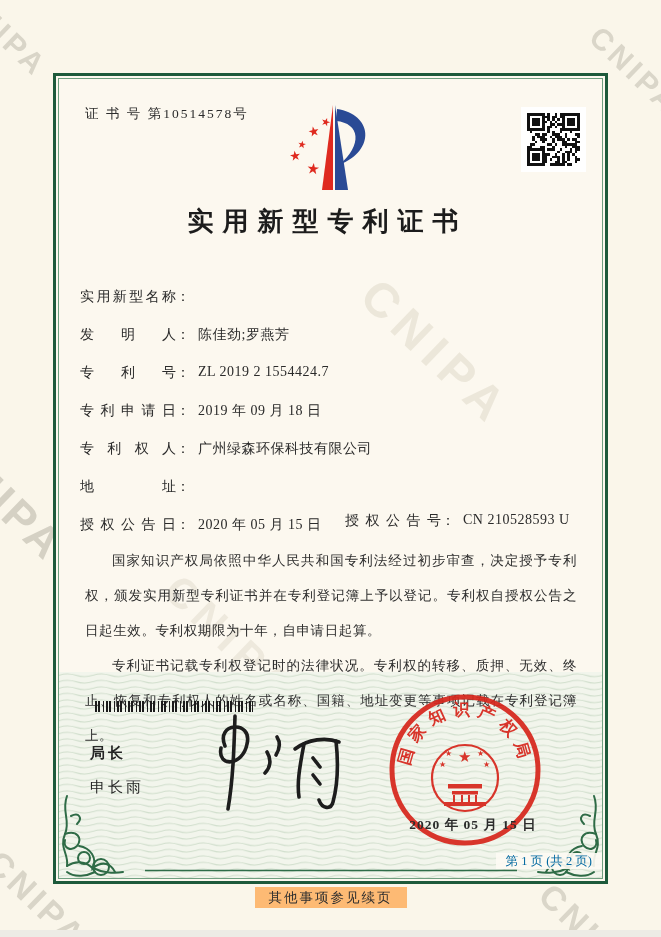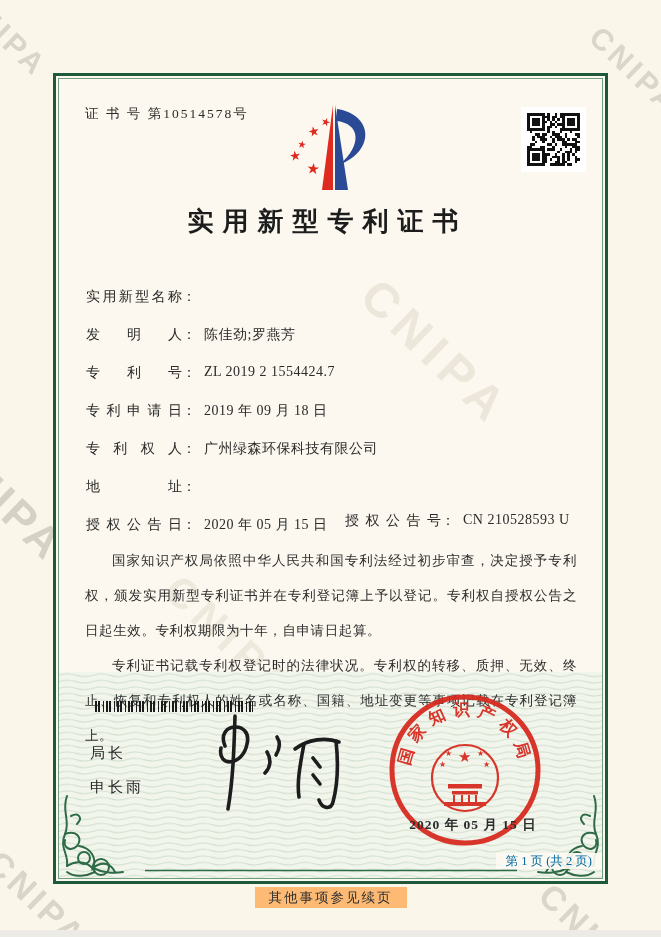--- a/index.html
+++ b/index.html
@@ -20,42 +20,42 @@
   
   .cert{position:absolute;left:53px;top:73px;width:549px;height:805px;background:#fcf8ef;
         border:3px solid #1d5a3b;box-shadow:inset 0 0 0 2px #fcf8ef,inset 0 0 0 3px #6f9f80;z-index:1;}
   .cert-no{position:absolute;left:85px;top:105px;font-size:13.5px;letter-spacing:2px;color:#2c2c2c;z-index:3;}
   .logo{position:absolute;left:278px;top:96px;z-index:3;}
   .qr{position:absolute;left:521px;top:107px;width:65px;height:65px;background:#fff;z-index:3;
       display:flex;align-items:center;justify-content:center;}
   .title{position:absolute;left:53px;top:204px;width:549px;text-align:center;font-size:26px;
          font-weight:700;letter-spacing:9px;color:#1c1c1c;z-index:3;}
   
-  .frow{position:absolute;left:86px;font-size:14px;color:#2a2a2a;z-index:3;display:flex;}
+  .frow{position:absolute;left:80px;font-size:14px;color:#2a2a2a;z-index:3;display:flex;}
   .flabel{display:inline-block;width:96px;text-align:justify;text-align-last:justify;flex:none;}
   .colon{flex:none;margin-right:8px;}
   .fvalue{letter-spacing:.5px;}
   .r0{top:288px}.r1{top:326px}.r2{top:364px}.r3{top:402px}.r4{top:440px}
   .r5{top:478px}.r5 .fvalue{max-width:368px;line-height:22px;}
   .r6{top:516px}
   .pair2{position:absolute;left:345px;top:512px;}
   
   .paras{position:absolute;left:85px;top:543px;width:492px;z-index:3;}
   .paras p{margin:0;font-size:13.5px;line-height:35px;text-indent:2em;text-align:justify;
            color:#2e2e2e;letter-spacing:.6px;}
   
   .panel{position:absolute;left:59px;top:672px;width:543px;height:206px;z-index:2;}
   .ornament{position:absolute;z-index:3;}
   .orn-l{left:57px;top:794px;}
   .orn-r{left:524px;top:794px;transform:scaleX(-1);}
   .barcode{position:absolute;left:95px;top:701px;width:158px;height:11px;z-index:4;
     background:repeating-linear-gradient(90deg,#1b1b1b 0 2px,transparent 2px 3px,#1b1b1b 3px 5px,transparent 5px 8px,#1b1b1b 8px 9px,transparent 9px 11px);}
   .officer{position:absolute;left:90px;z-index:4;font-family:"Liberation Sans",sans-serif;
            font-size:15px;letter-spacing:3px;color:#262626;}
-  .officer-title{top:744px;}
+  .officer-title{top:744px;font-weight:bold;}
   .officer-name{top:778px;}
   .signature{position:absolute;left:195px;top:710px;z-index:4;}
   .seal{position:absolute;left:383px;top:688px;width:164px;height:164px;z-index:5;}
   .seal-date{position:absolute;left:398px;top:816px;width:150px;text-align:center;z-index:6;
              font-size:13.5px;font-weight:700;color:#2b2b2b;letter-spacing:1px;}
   .page-info{position:absolute;left:53px;top:853px;width:549px;text-align:right;z-index:4;
              font-size:12.5px;color:#0369a1;}
   .page-info span{background:rgba(253,250,243,.92);padding:1px 10px;}
   .continuation{position:absolute;left:0;top:889px;width:661px;text-align:center;z-index:1;
                 font-size:13.5px;color:#2e2e2e;letter-spacing:2px;}

